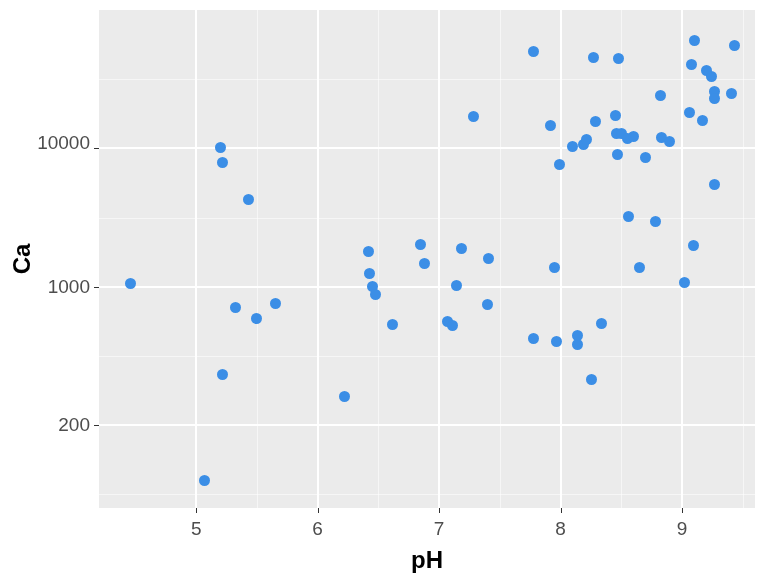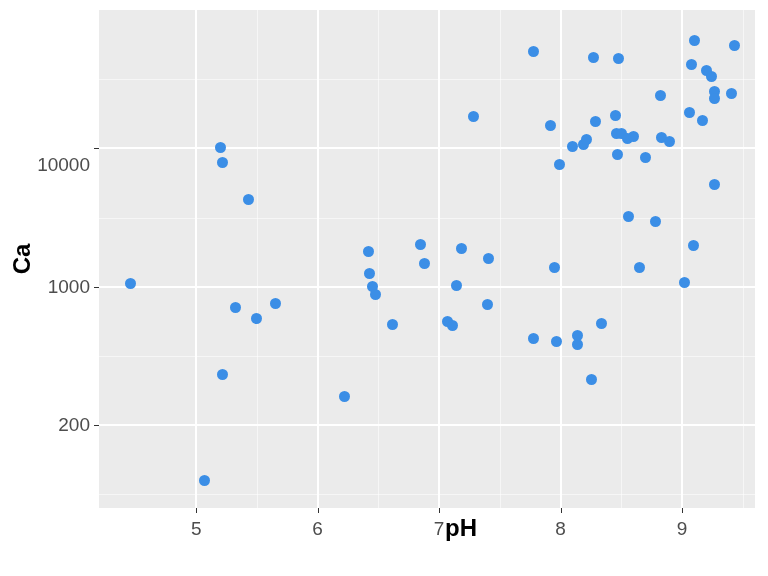--- a/index.html
+++ b/index.html
@@ -175,29 +175,29 @@
       <div class="point" style="left: 615.911px; top: 88.5561px; background: rgb(59, 142, 230);"></div>
       <div class="point" style="left: 632.919px; top: 83.285px; background: rgb(59, 142, 230);"></div>
       <div class="point" style="left: 635.348px; top: 35.5897px; background: rgb(59, 142, 230);"></div>
     </div>
   <div id="y-ticks">
       <div class="tick-y" style="left: 94px; top: 425px;"></div>
       <div class="tick-label-y" style="right: 678px; top: 425px;">200</div>
       <div class="tick-y" style="left: 94px; top: 286.667px;"></div>
       <div class="tick-label-y" style="right: 678px; top: 286.667px;">1000</div>
       <div class="tick-y" style="left: 94px; top: 148.333px;"></div>
-      <div class="tick-label-y" style="right: 678px; top: 165px;">10000</div>
+      <div class="tick-label-y" style="right: 678px; top: 143px;">10000</div>
     </div>
   <div id="x-ticks">
       <div class="tick-x" style="left: 196.185px; top: 508px;"></div>
       <div class="tick-label-x" style="left: 196.185px; top: 518px;">5</div>
       <div class="tick-x" style="left: 317.667px; top: 508px;"></div>
       <div class="tick-label-x" style="left: 317.667px; top: 518px;">6</div>
       <div class="tick-x" style="left: 439.148px; top: 508px;"></div>
       <div class="tick-label-x" style="left: 439.148px; top: 518px;">7</div>
       <div class="tick-x" style="left: 560.63px; top: 508px;"></div>
       <div class="tick-label-x" style="left: 560.63px; top: 518px;">8</div>
       <div class="tick-x" style="left: 682.111px; top: 508px;"></div>
       <div class="tick-label-x" style="left: 682.111px; top: 518px;">9</div>
     </div>
   <div id="y-axis-title" class="axis-title-y" style="left: 22px; top: 259px;">Ca</div>
-  <div id="x-axis-title" class="axis-title-x" style="left: 427px; top: 514px; margin-left: 34px;">pH</div>
+  <div id="x-axis-title" class="axis-title-x" style="left: 427px; top: 546px;">pH</div>
 </div>
 
 </body></html>

